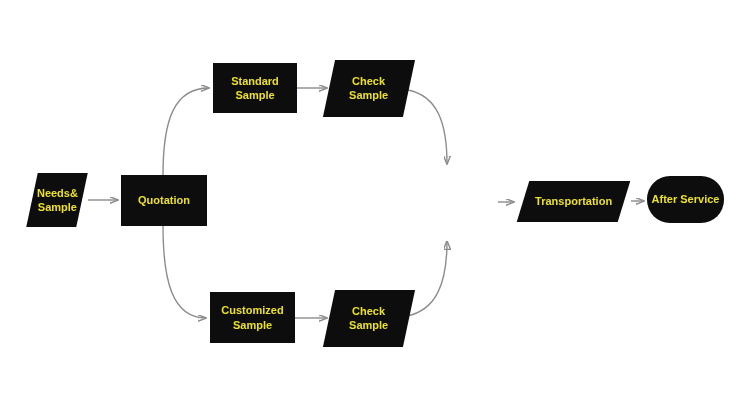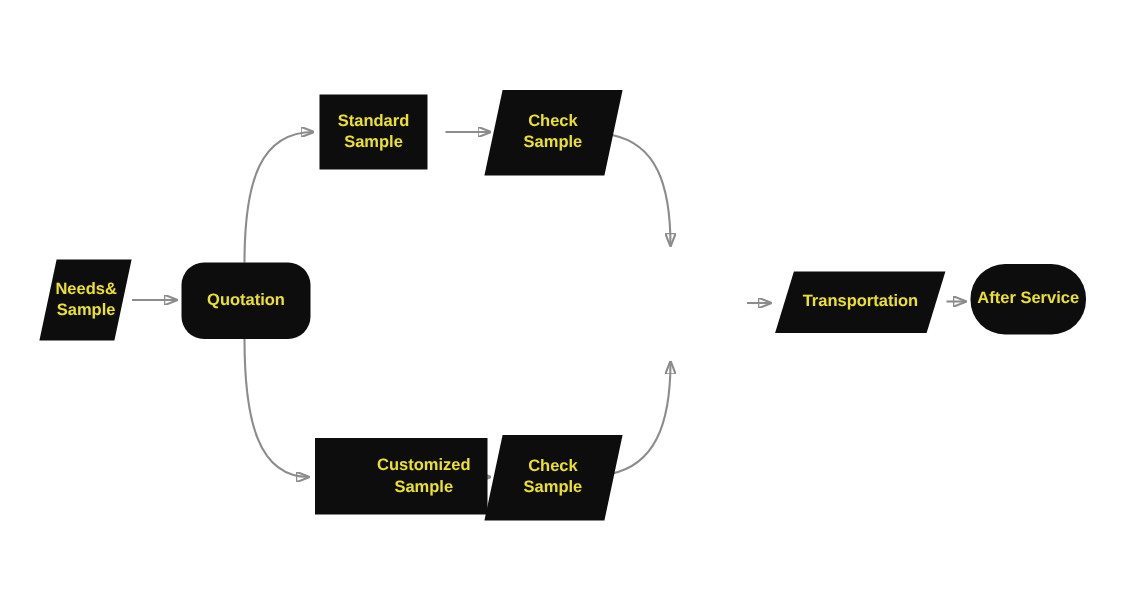--- a/index.html
+++ b/index.html
@@ -26,24 +26,24 @@
   .node .lbl { white-space: pre-line; }
 
   
   .para      { transform: skewX(-12deg); }
   .para .lbl { transform: skewX(12deg); }
   .para-wide      { transform: skewX(-17deg); }
   .para-wide .lbl { transform: skewX(17deg); }
 
   
   .n-needs     { left:32px;  top:173px; width:50px;  height:54px; }
-  .n-quotation { left:121px; top:175px; width:86px;  height:51px;border-radius:15px; }
-  .n-standard  { left:213px; top:63px;  width:72px;  height:50px; }
+  .n-quotation { left:121px; top:175px; width:86px;  height:51px; }
+  .n-standard  { left:213px; top:63px;  width:84px;  height:50px; }
   .n-checktop  { left:329px; top:60px;  width:80px;  height:57px; }
-  .n-custom    { left:210px; top:292px; width:85px;  height:51px;padding-left:30px; }
+  .n-custom    { left:210px; top:292px; width:85px;  height:51px; }
   .n-checkbot  { left:329px; top:290px; width:80px;  height:57px; }
   .n-mass      { left:398px; top:169px; width:100px; height:67px;
                  clip-path: polygon(50% 0, 100% 50%, 50% 100%, 0 50%); }
   .n-transport { left:523px; top:181px; width:101px; height:41px; }
   .n-after     { left:647px; top:176px; width:77px;  height:47px; border-radius:23px; }
 
   .edges {
     position: absolute;
     left: 0; top: 0;
     width: 750px; height: 401px;

